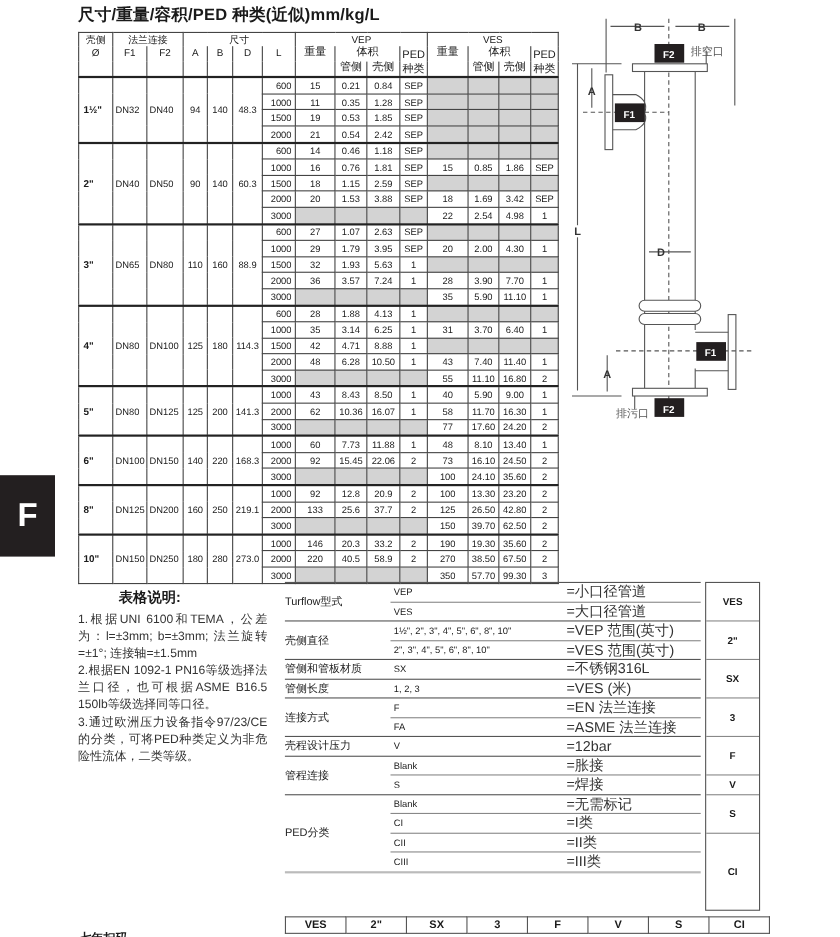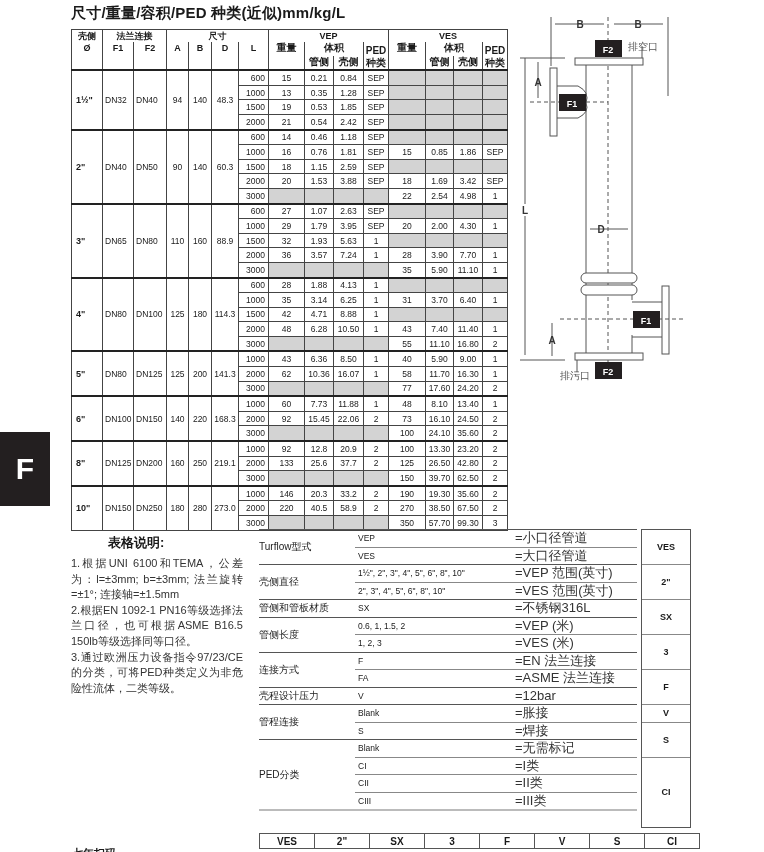--- a/index.html
+++ b/index.html
@@ -1,21 +1,21 @@
 <!DOCTYPE html>
 <html><head>
 <meta charset="utf-8">
 <style>
   html, body { margin:0; padding:0; background:#fff; }
   body { width:764px; height:852px; position:relative; overflow:hidden;
          font-family:"Liberation Sans","DejaVu Sans",sans-serif; color:#1a1a1a; }
   .title { position:absolute; left:71px; top:4px; font-size:15px; font-weight:bold; letter-spacing:0.2px;text-align:right; }
   table.spec { position:absolute; left:71px; top:29px; border-collapse:collapse; font-size:8.5px; }
   table.spec td, table.spec th { border:1px solid #444; padding:0; text-align:center; height:13.6px; line-height:12px; }
-  table.spec th { font-weight:bold; font-size:9px; vertical-align:top; }
+  table.spec th { font-weight:normal; font-size:9px; vertical-align:top; }
   table.spec thead th.sub { font-size:10px; }
   table.spec tr.hdr1 th { height:11px; }
   table.spec td.shell { font-weight:bold; font-size:9px; text-align:left; padding-left:4px; }
   table.spec td.lft { text-align:left; padding-left:2px; }
   table.spec td.L { text-align:right; padding-right:3px; }
   table.spec td.gray { background:#d3d3d3; }
   table.spec tbody.grp { border-top:2px solid #222; }
   table.spec tr.minor td { border-top:1px solid #999; }
   .sidebox { position:absolute; left:0; top:432px; width:50px; height:74px; background:#231f20;
              color:#fff; font-size:30px; font-weight:bold; display:flex; align-items:center; justify-content:center; }
@@ -109,21 +109,21 @@
         <td>0.21</td>
         <td>0.84</td>
         <td>SEP</td>
         <td class="gray"></td>
         <td class="gray"></td>
         <td class="gray"></td>
         <td class="gray"></td>
       </tr>
       <tr class="minor">
         <td class="L">1000</td>
-        <td>13</td>
+        <td>11</td>
         <td>0.35</td>
         <td>1.28</td>
         <td>SEP</td>
         <td class="gray"></td>
         <td class="gray"></td>
         <td class="gray"></td>
         <td class="gray"></td>
       </tr>
       <tr class="minor">
         <td class="L">1500</td>
@@ -340,21 +340,21 @@
     <tbody class="grp">
       <tr>
         <td rowspan="3" class="shell">5"</td>
         <td rowspan="3" class="lft">DN80</td>
         <td rowspan="3" class="lft">DN125</td>
         <td rowspan="3">125</td>
         <td rowspan="3">200</td>
         <td rowspan="3">141.3</td>
         <td class="L">1000</td>
         <td>43</td>
-        <td>6.36</td>
+        <td>8.43</td>
         <td>8.50</td>
         <td>1</td>
         <td>40</td>
         <td>5.90</td>
         <td>9.00</td>
         <td>1</td>
       </tr>
       <tr class="minor">
         <td class="L">2000</td>
         <td>62</td>
@@ -605,24 +605,20 @@
     <div class="grp">
       <div class="cat">管侧和管板材质</div>
       <div class="row">
         <span class="k">SX</span>
         <span class="v">=不锈钢316L</span>
       </div>
     </div>
     <div class="grp">
       <div class="cat">管侧长度</div>
       <div class="row">
-        <span class="k">0.6, 1, 1.5, 2</span>
-        <span class="v">=VEP (米)</span>
-      </div>
-      <div class="row">
         <span class="k">1, 2, 3</span>
         <span class="v">=VES (米)</span>
       </div>
     </div>
     <div class="grp">
       <div class="cat">连接方式</div>
       <div class="row">
         <span class="k">F</span>
         <span class="v">=EN 法兰连接</span>
       </div>

